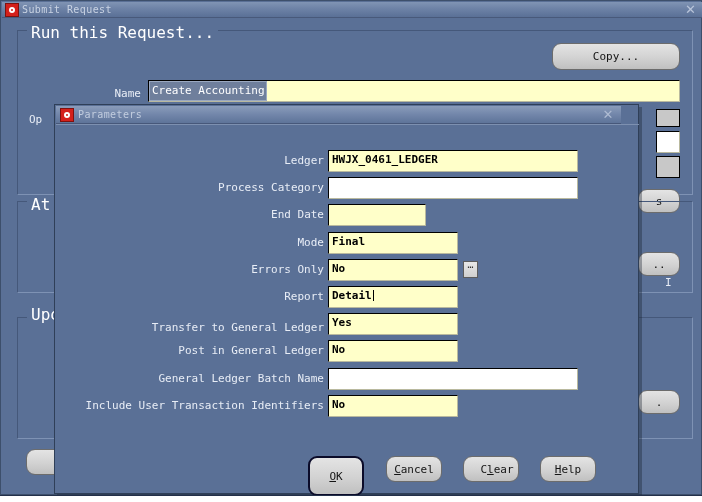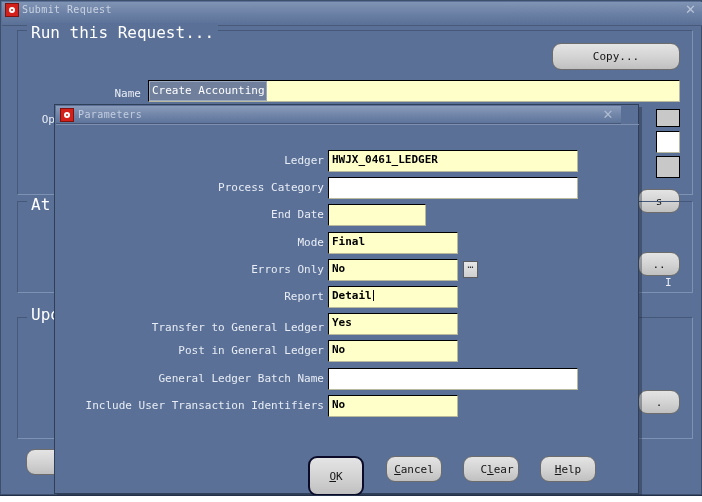--- a/index.html
+++ b/index.html
@@ -25,21 +25,21 @@
     width: 702px;
     height: 495px;
     background: #5a7096;
     border: 1px solid #3d4f6b;
     box-sizing: border-box;
   }
   .titlebar {
     position: absolute;
     left: 1px; top: 1px;
     width: 700px;
-    height: 24px;
+    height: 16px;
     background: linear-gradient(to bottom, #8094b4 0%, #6d82a6 45%, #5a7096 100%);
     border-bottom: 1px solid #48597a;
     box-sizing: border-box;
   }
   .title-text {
     position: absolute;
     left: 20px; top: 2px;
     color: #c9d3e3;
     font-size: 10px;
     letter-spacing: 0.4px;
@@ -247,21 +247,21 @@
     <div class="group-label" style="left:26px; top:22px;">Run this Request...</div>
 
     <div class="btn" style="left:551px; top:42px; width:128px; height:27px;">
       <span>Copy...</span>
     </div>
 
     <div class="lbl" style="left:70px; top:86px; width:70px;">Name</div>
     <div class="field" style="left:147px; top:79px; width:532px; height:22px; font-weight:normal;"></div>
     <div class="name-sel" style="left:148px; top:80px; height:20px;">Create Accounting</div>
 
-    <div class="lbl" style="left:28px; top:112px; width:26px; text-align:right;">Op</div>
+    <div class="lbl" style="left:28px; top:112px; width:26px; text-align:left;">Op</div>
 
     <div class="field grey" style="left:655px; top:108px; width:24px; height:18px;"></div>
     <div class="field white" style="left:655px; top:130px; width:24px; height:22px;"></div>
     <div class="field grey" style="left:655px; top:155px; width:24px; height:22px;"></div>
 
     <div class="btn" style="left:637px; top:188px; width:42px; height:24px; border-radius:9px;">
       <span>s</span>
     </div>
 
     <div class="groupbox-line" style="left:16px; top:200px; width:676px; height:92px;"></div>

